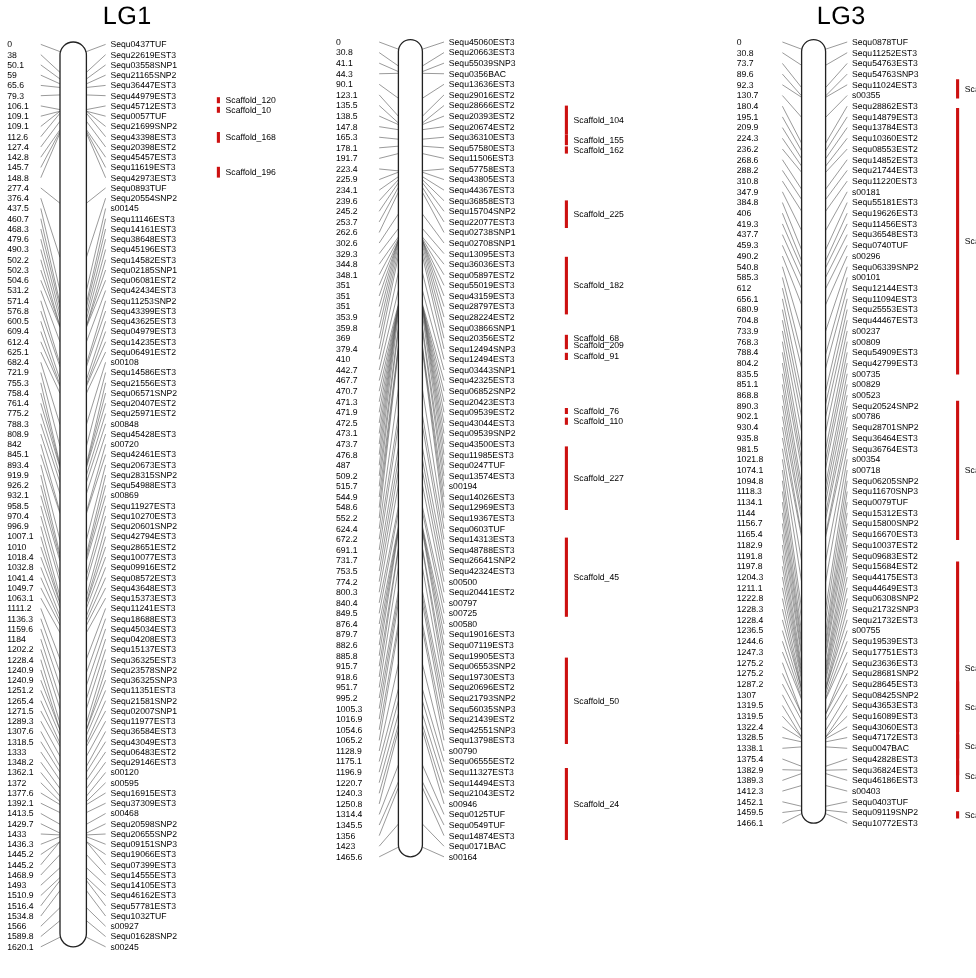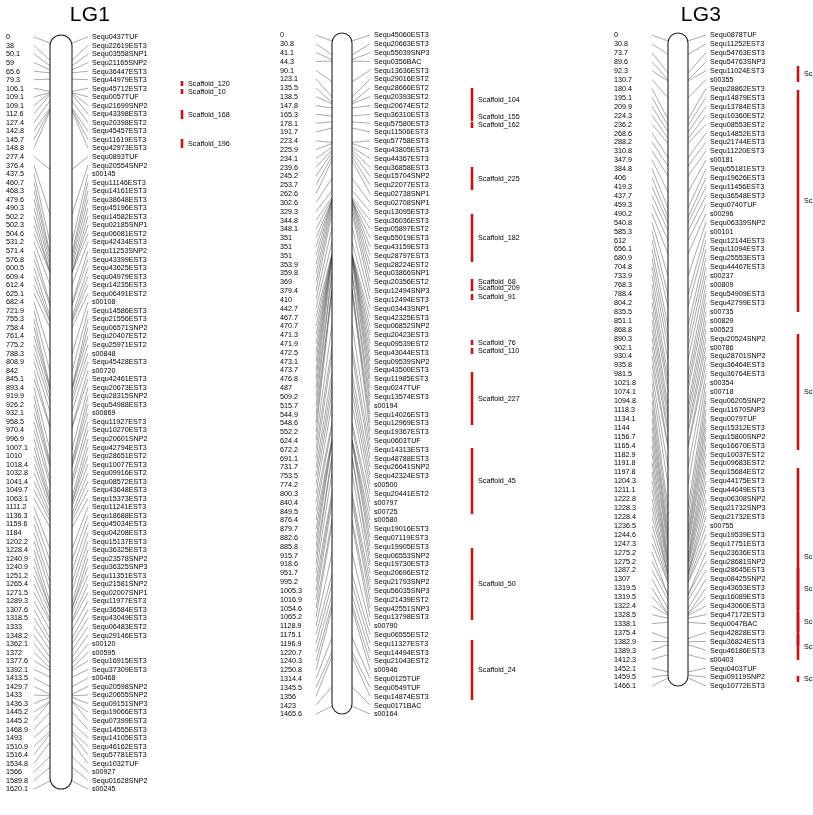--- a/index.html
+++ b/index.html
@@ -74,21 +74,21 @@
   .scaffold-bar {
     stroke-width: 2.6;
     stroke-linecap: butt;
   }
 </style>
 </head>
 <body>
 
 <div id="root">
     <div class="lg-panel" style="left: 0px; width: 272px;">
-      <div class="lg-title" style="left: 0px; width: 180px;">LG1</div>
+      <div class="lg-title" style="left: 16px; width: 180px;">LG1</div>
       <svg class="map-svg" viewBox="0 0 272 815" preserveAspectRatio="none">
         <g class="conn-group">
           <path class="conn" d="M34,37.00 L50,43.00"></path>
           <line class="tick" x1="50" y1="43.00" x2="72" y2="43.00"></line>
           <path class="conn" d="M72,43.00 L88,37.00"></path>
           <path class="conn" d="M34,45.55 L50,60.31"></path>
           <line class="tick" x1="50" y1="60.31" x2="72" y2="60.31"></line>
           <path class="conn" d="M72,60.31 L88,45.55"></path>
           <path class="conn" d="M34,54.09 L50,65.82"></path>
           <line class="tick" x1="50" y1="65.82" x2="72" y2="65.82"></line>

